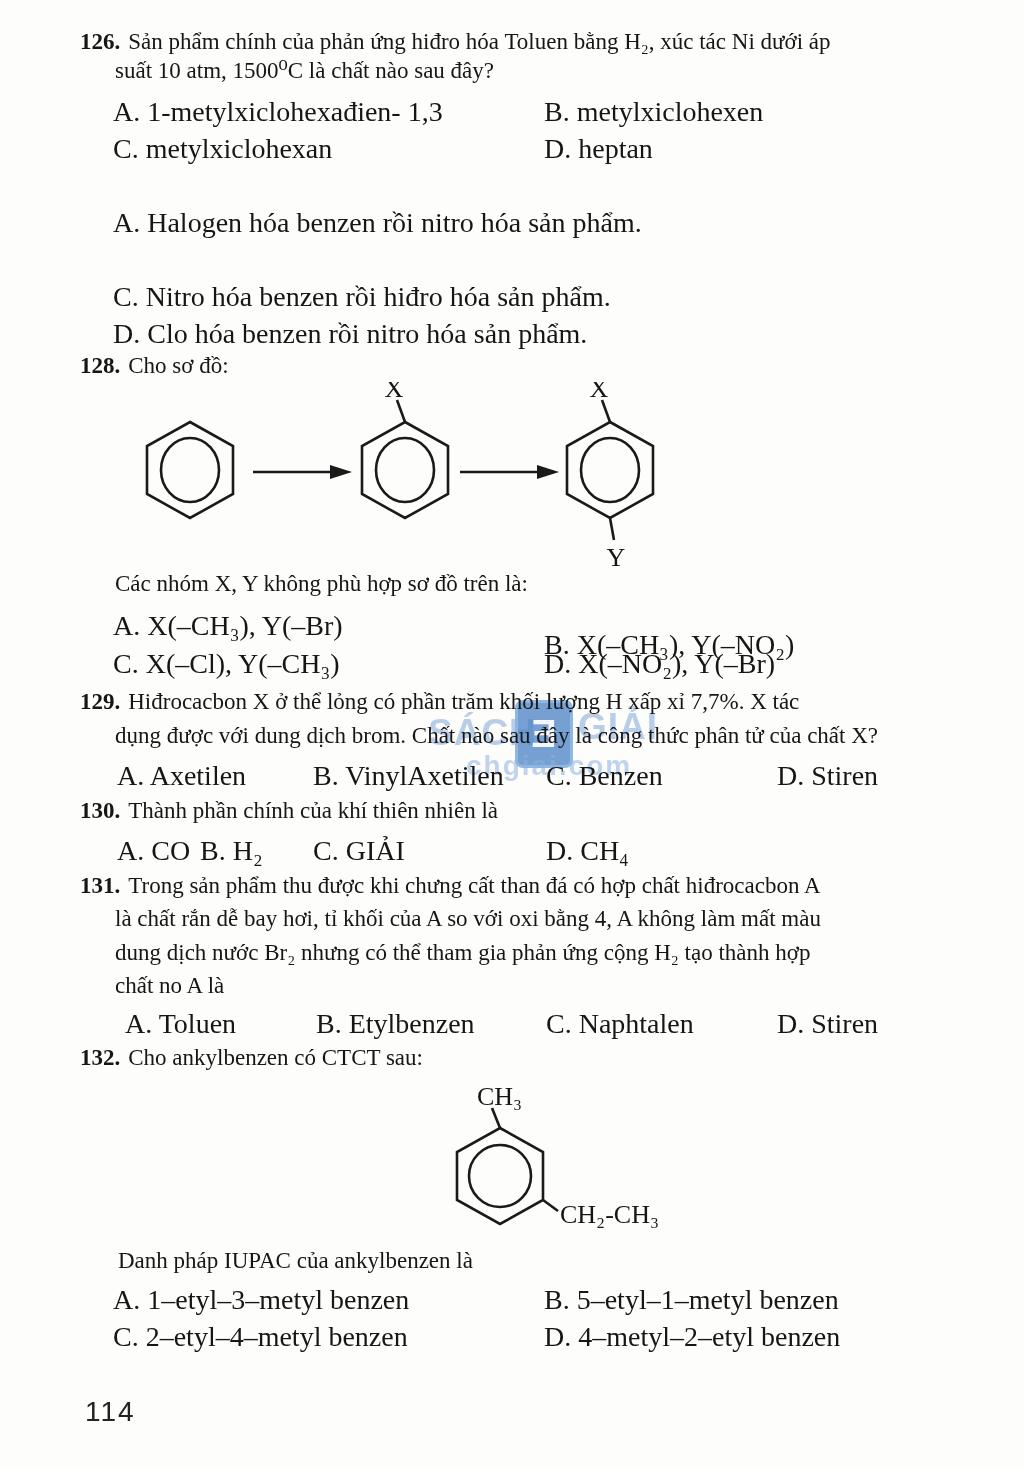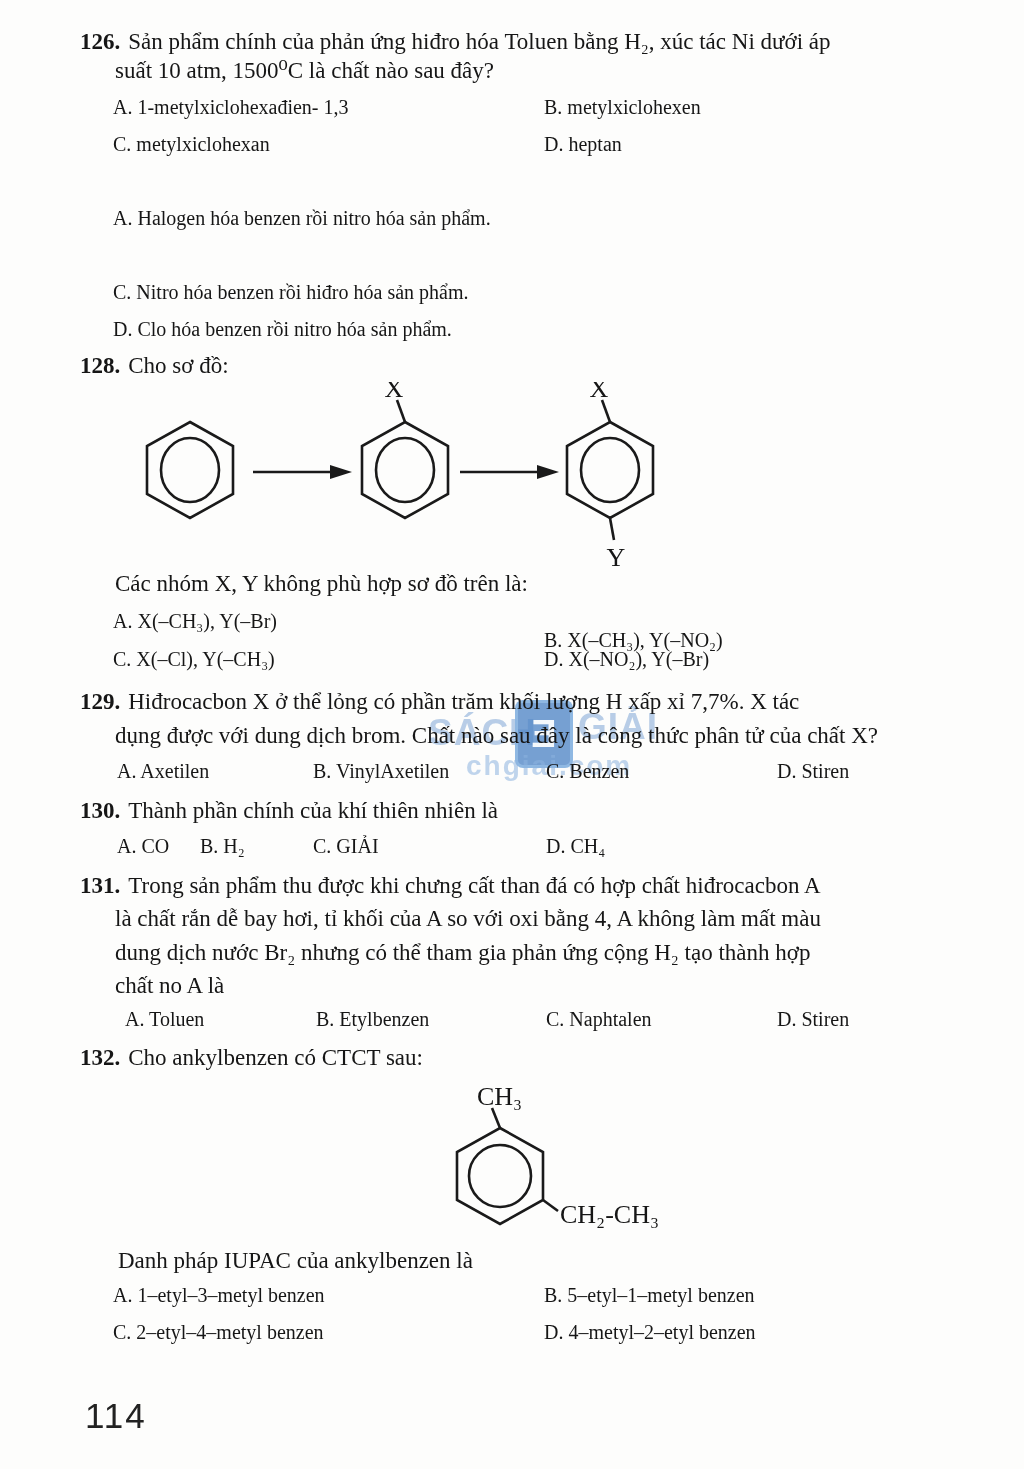--- a/index.html
+++ b/index.html
@@ -16,21 +16,21 @@
     position:absolute;
     font-size:23px;
     line-height:28px;
     white-space:nowrap;
     z-index:2;
     color:#161616;
   }
   .num{font-weight:bold;margin-right:8px;}
   .b{font-weight:normal;}
   .i{font-style:italic;}
-  .opt{position:absolute;font-size:20px;white-space:nowrap;z-index:2;color:#161616;}
+  .opt{position:absolute;font-size:28px;white-space:nowrap;z-index:2;color:#161616;}
   svg{position:absolute;z-index:2;}
   svg text{font-family:"Liberation Serif","DejaVu Serif",serif;fill:#161616;}
   
   .wm{position:absolute;z-index:1;}
   .wm-word{
     position:absolute;
     font-family:"Liberation Sans","DejaVu Sans",sans-serif;
     font-weight:bold;
     font-size:37px;
     color:rgba(128,166,214,0.55);
@@ -55,21 +55,21 @@
     font-family:"Liberation Sans","DejaVu Sans",sans-serif;
     font-weight:bold;
     font-size:28px;
     color:rgba(140,178,222,0.55);
     letter-spacing:2px;
     white-space:nowrap;
   }
   .pagenum{
     position:absolute;left:85px;top:1396px;
     font-family:"Liberation Sans","DejaVu Sans",sans-serif;
-    font-size:35px;color:#222;z-index:2;letter-spacing:2px;
+    font-size:28px;color:#222;z-index:2;letter-spacing:2px;
   }
 </style>
 </head>
 <body>
 
 <div id="page">
 
   <div class="wm">
     <span class="wm-word" style="left:428px;top:712px;">SÁCH</span>
     <div class="wm-box">

